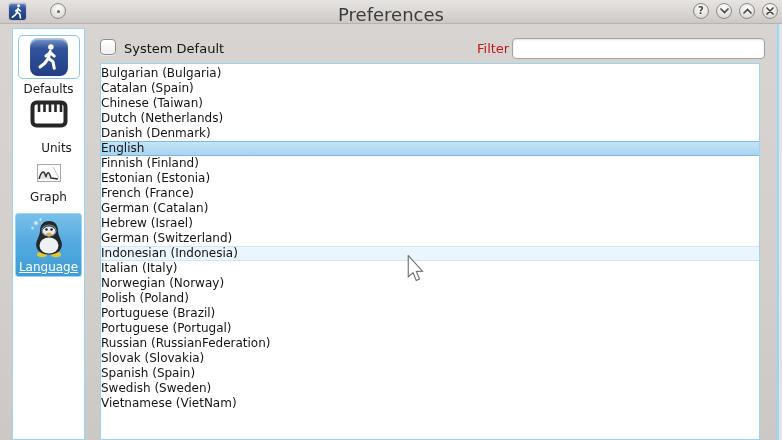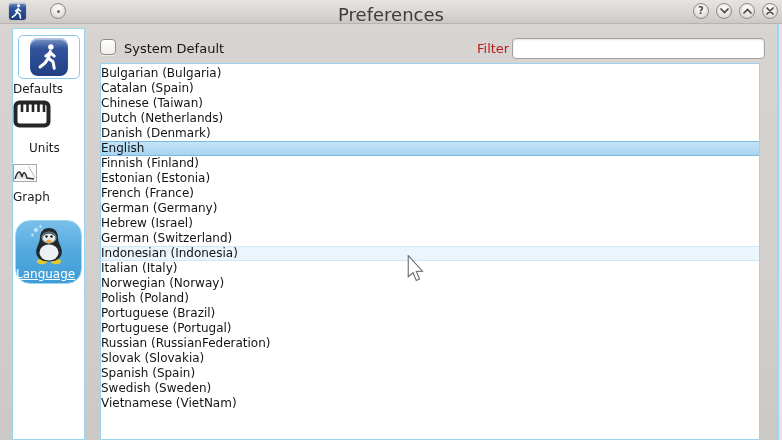--- a/index.html
+++ b/index.html
@@ -39,42 +39,42 @@
   .close-btn{left:762px;}
   
   .edge-glow{position:absolute;left:777px;top:24px;width:2px;height:416px;background:#93dbf7;}
   .edge-right{position:absolute;left:779px;top:24px;width:3px;height:416px;background:#e6e4e2;}
 
   
   .sidebar{
     position:absolute;left:12px;top:28px;width:73px;height:412px;
     background:#ffffff;border:1px solid #9ad4f0;box-sizing:border-box;
   }
-  .side-item{position:absolute;left:0;width:100%;text-align:left;cursor:default;}
+  .side-item{position:absolute;left:0;width:100%;text-align:center;cursor:default;}
   .side-label{font-size:12px;color:#1a1a1a;}
   .icon-frame{
     margin:0 auto;width:62px;height:44px;border:1px solid #8cc9ec;border-radius:5px;
     box-sizing:border-box;display:flex;align-items:center;justify-content:center;
   }
   .hiker-tile{
     width:38px;height:38px;border-radius:8px;
     background:linear-gradient(180deg,#7d97c9 0%,#31539b 28%,#223f84 100%);
     box-shadow:inset 0 2px 1px rgba(255,255,255,.45);
     display:flex;align-items:center;justify-content:center;
   }
   .item-defaults{top:6px;}
   .item-defaults .side-label{display:block;margin-top:3px;}
   .item-units{top:71px;}
   .item-units .side-label{display:block;margin-top:9px;padding-left:16px;}
   .item-graph{top:135px;}
   .item-graph .side-label{display:block;margin-top:4px;}
   .item-language{
-    top:184px;left:2px;width:67px;height:64px;border-radius:15px;
+    top:184px;left:2px;width:67px;height:64px;border-radius:3px;
     background:linear-gradient(180deg,#79c0ea 0%,#55abdf 45%,#3f9cd6 100%);
-    border:1px solid #9bd6f6;box-sizing:border-box;margin-top:7px;
+    border:1px solid #9bd6f6;box-sizing:border-box;
   }
   .item-language .side-label{
     display:block;color:#ffffff;text-decoration:underline;margin-top:0px;font-size:12px;
   }
 
   
   .checkbox{
     position:absolute;left:100px;top:39px;width:16px;height:16px;border-radius:4px;
     background:linear-gradient(180deg,#ffffff,#f1f0ee);border:1px solid #8f8d8a;
     box-sizing:border-box;box-shadow:0 1px 0 rgba(255,255,255,.6);
@@ -206,21 +206,21 @@
 <div class="lang-list">
     <div class="row">Bulgarian (Bulgaria)</div>
     <div class="row">Catalan (Spain)</div>
     <div class="row">Chinese (Taiwan)</div>
     <div class="row">Dutch (Netherlands)</div>
     <div class="row">Danish (Denmark)</div>
     <div class="row selected">English</div>
     <div class="row">Finnish (Finland)</div>
     <div class="row">Estonian (Estonia)</div>
     <div class="row">French (France)</div>
-    <div class="row">German (Germany)</div>
+    <div class="row">German (Catalan)</div>
     <div class="row">Hebrew (Israel)</div>
     <div class="row">German (Switzerland)</div>
     <div class="row hover">Indonesian (Indonesia)</div>
     <div class="row">Italian (Italy)</div>
     <div class="row">Norwegian (Norway)</div>
     <div class="row">Polish (Poland)</div>
     <div class="row">Portuguese (Brazil)</div>
     <div class="row">Portuguese (Portugal)</div>
     <div class="row">Russian (RussianFederation)</div>
     <div class="row">Slovak (Slovakia)</div>

